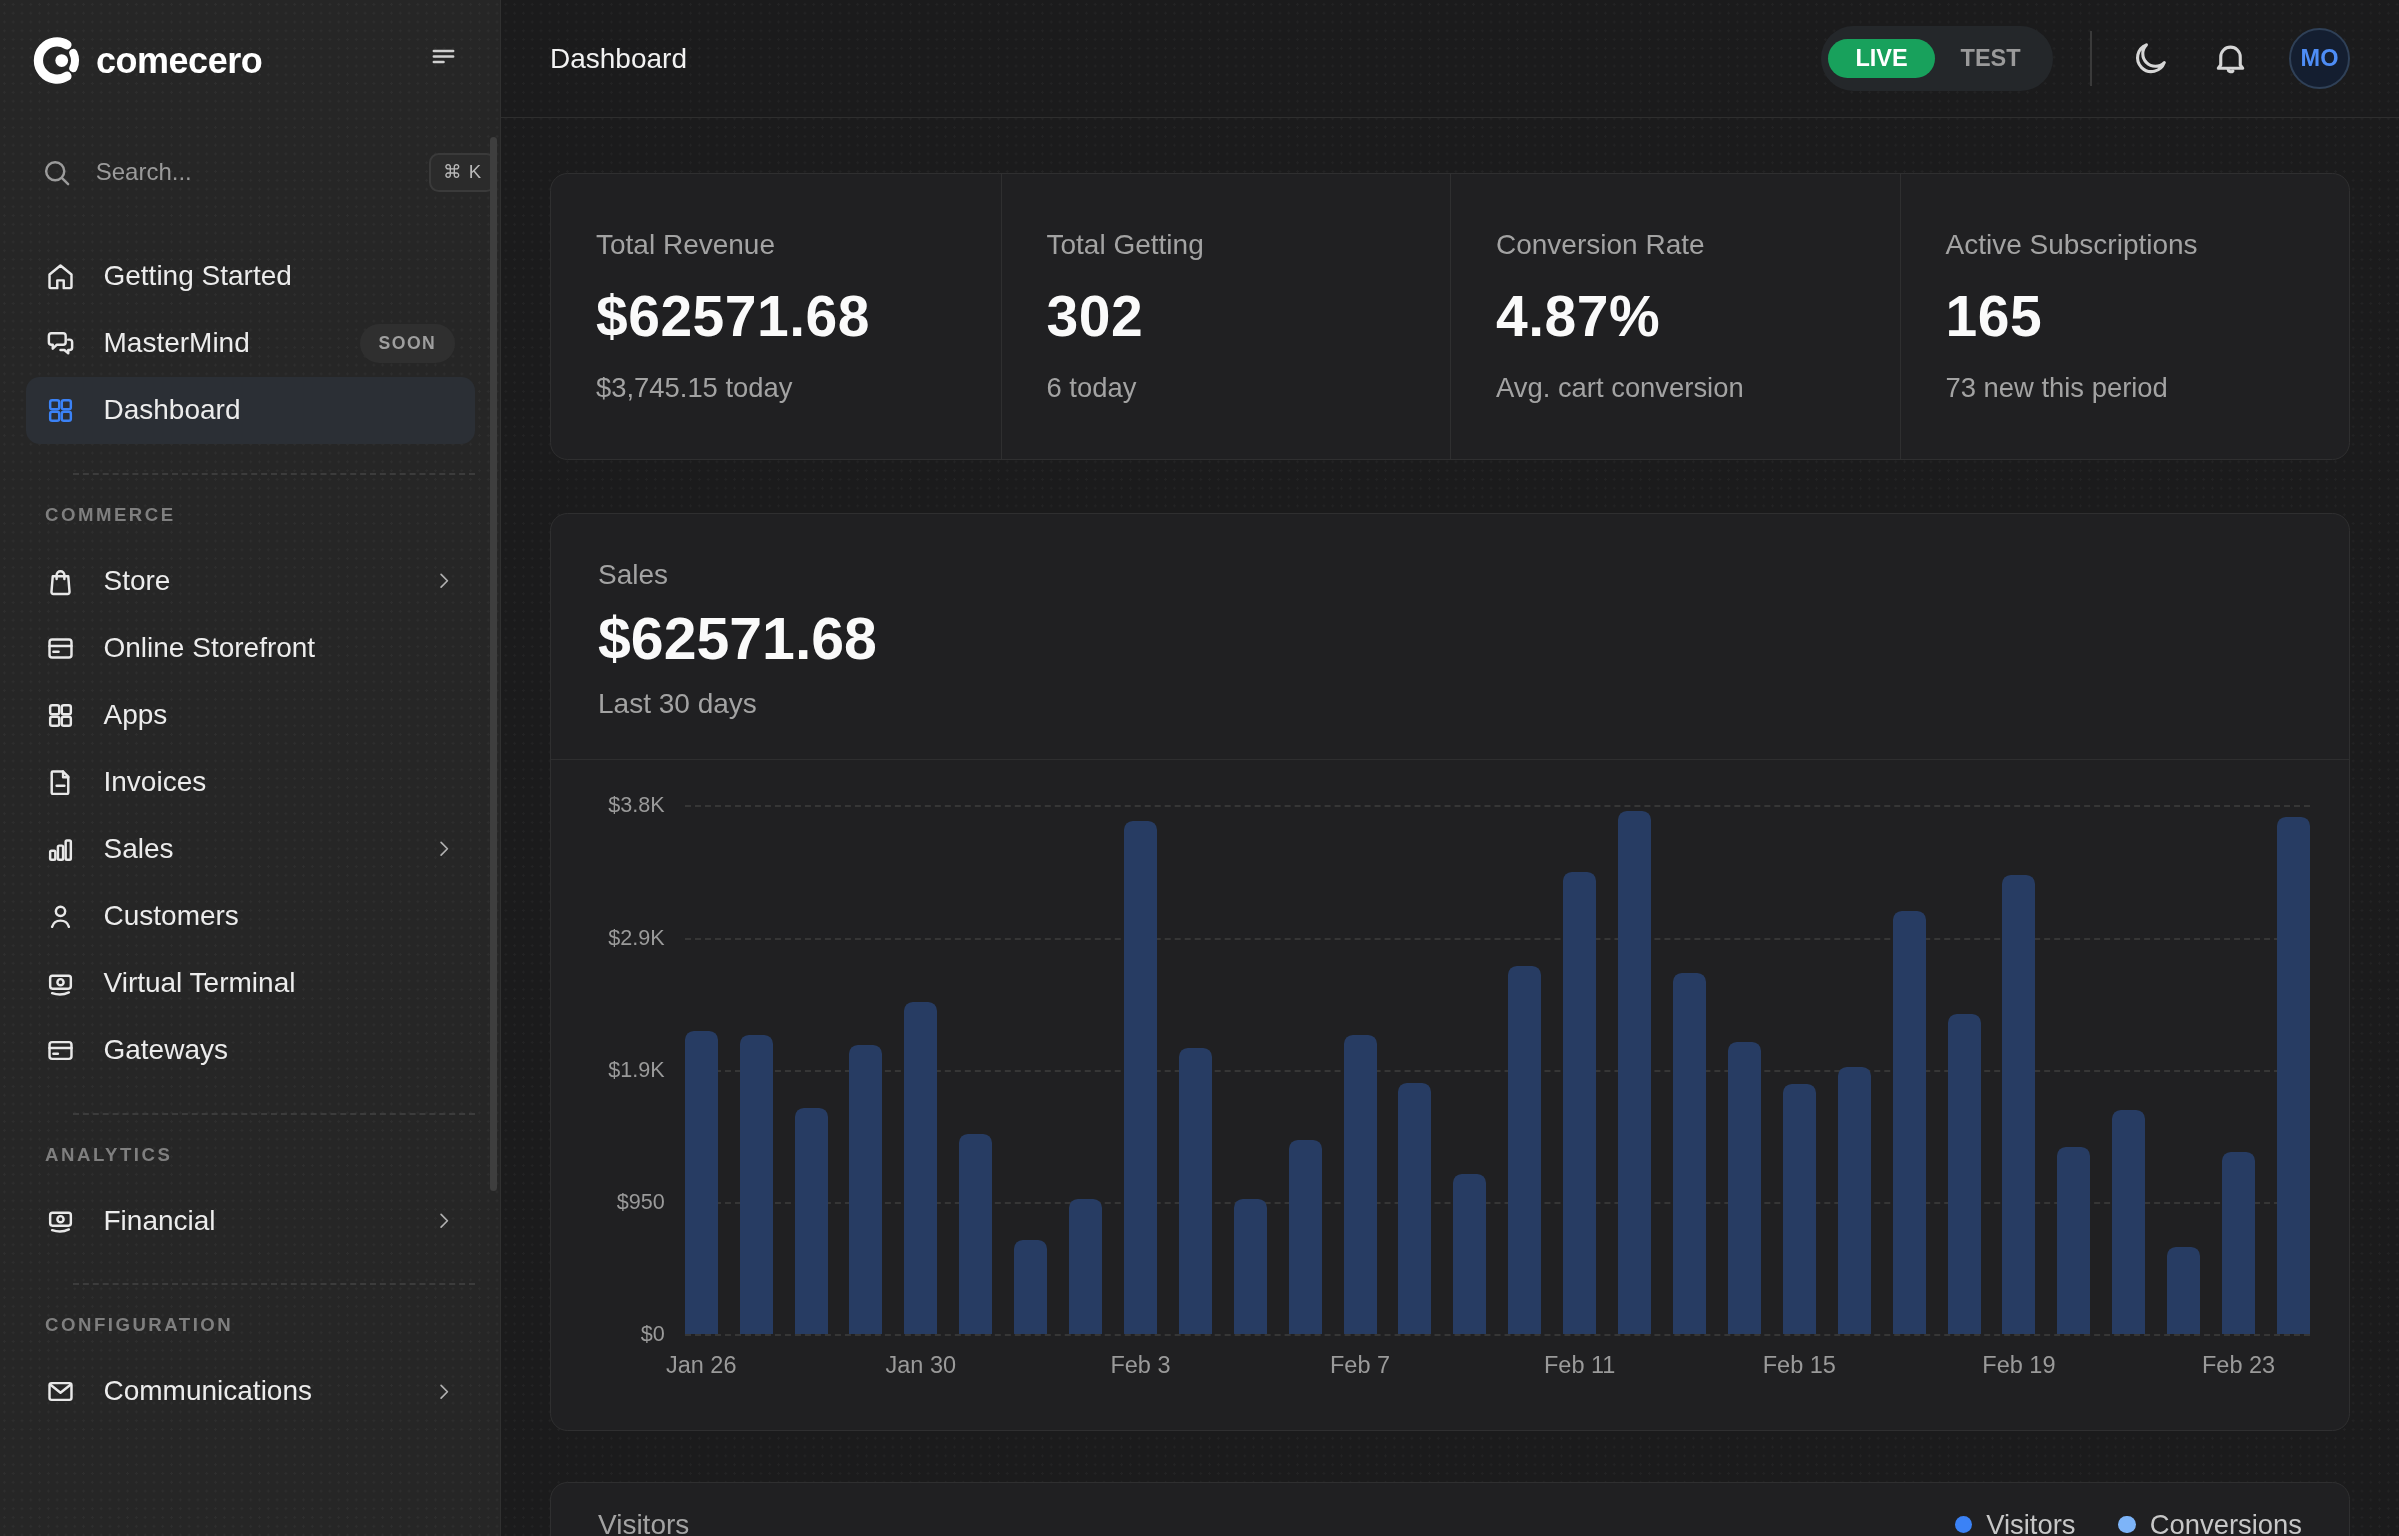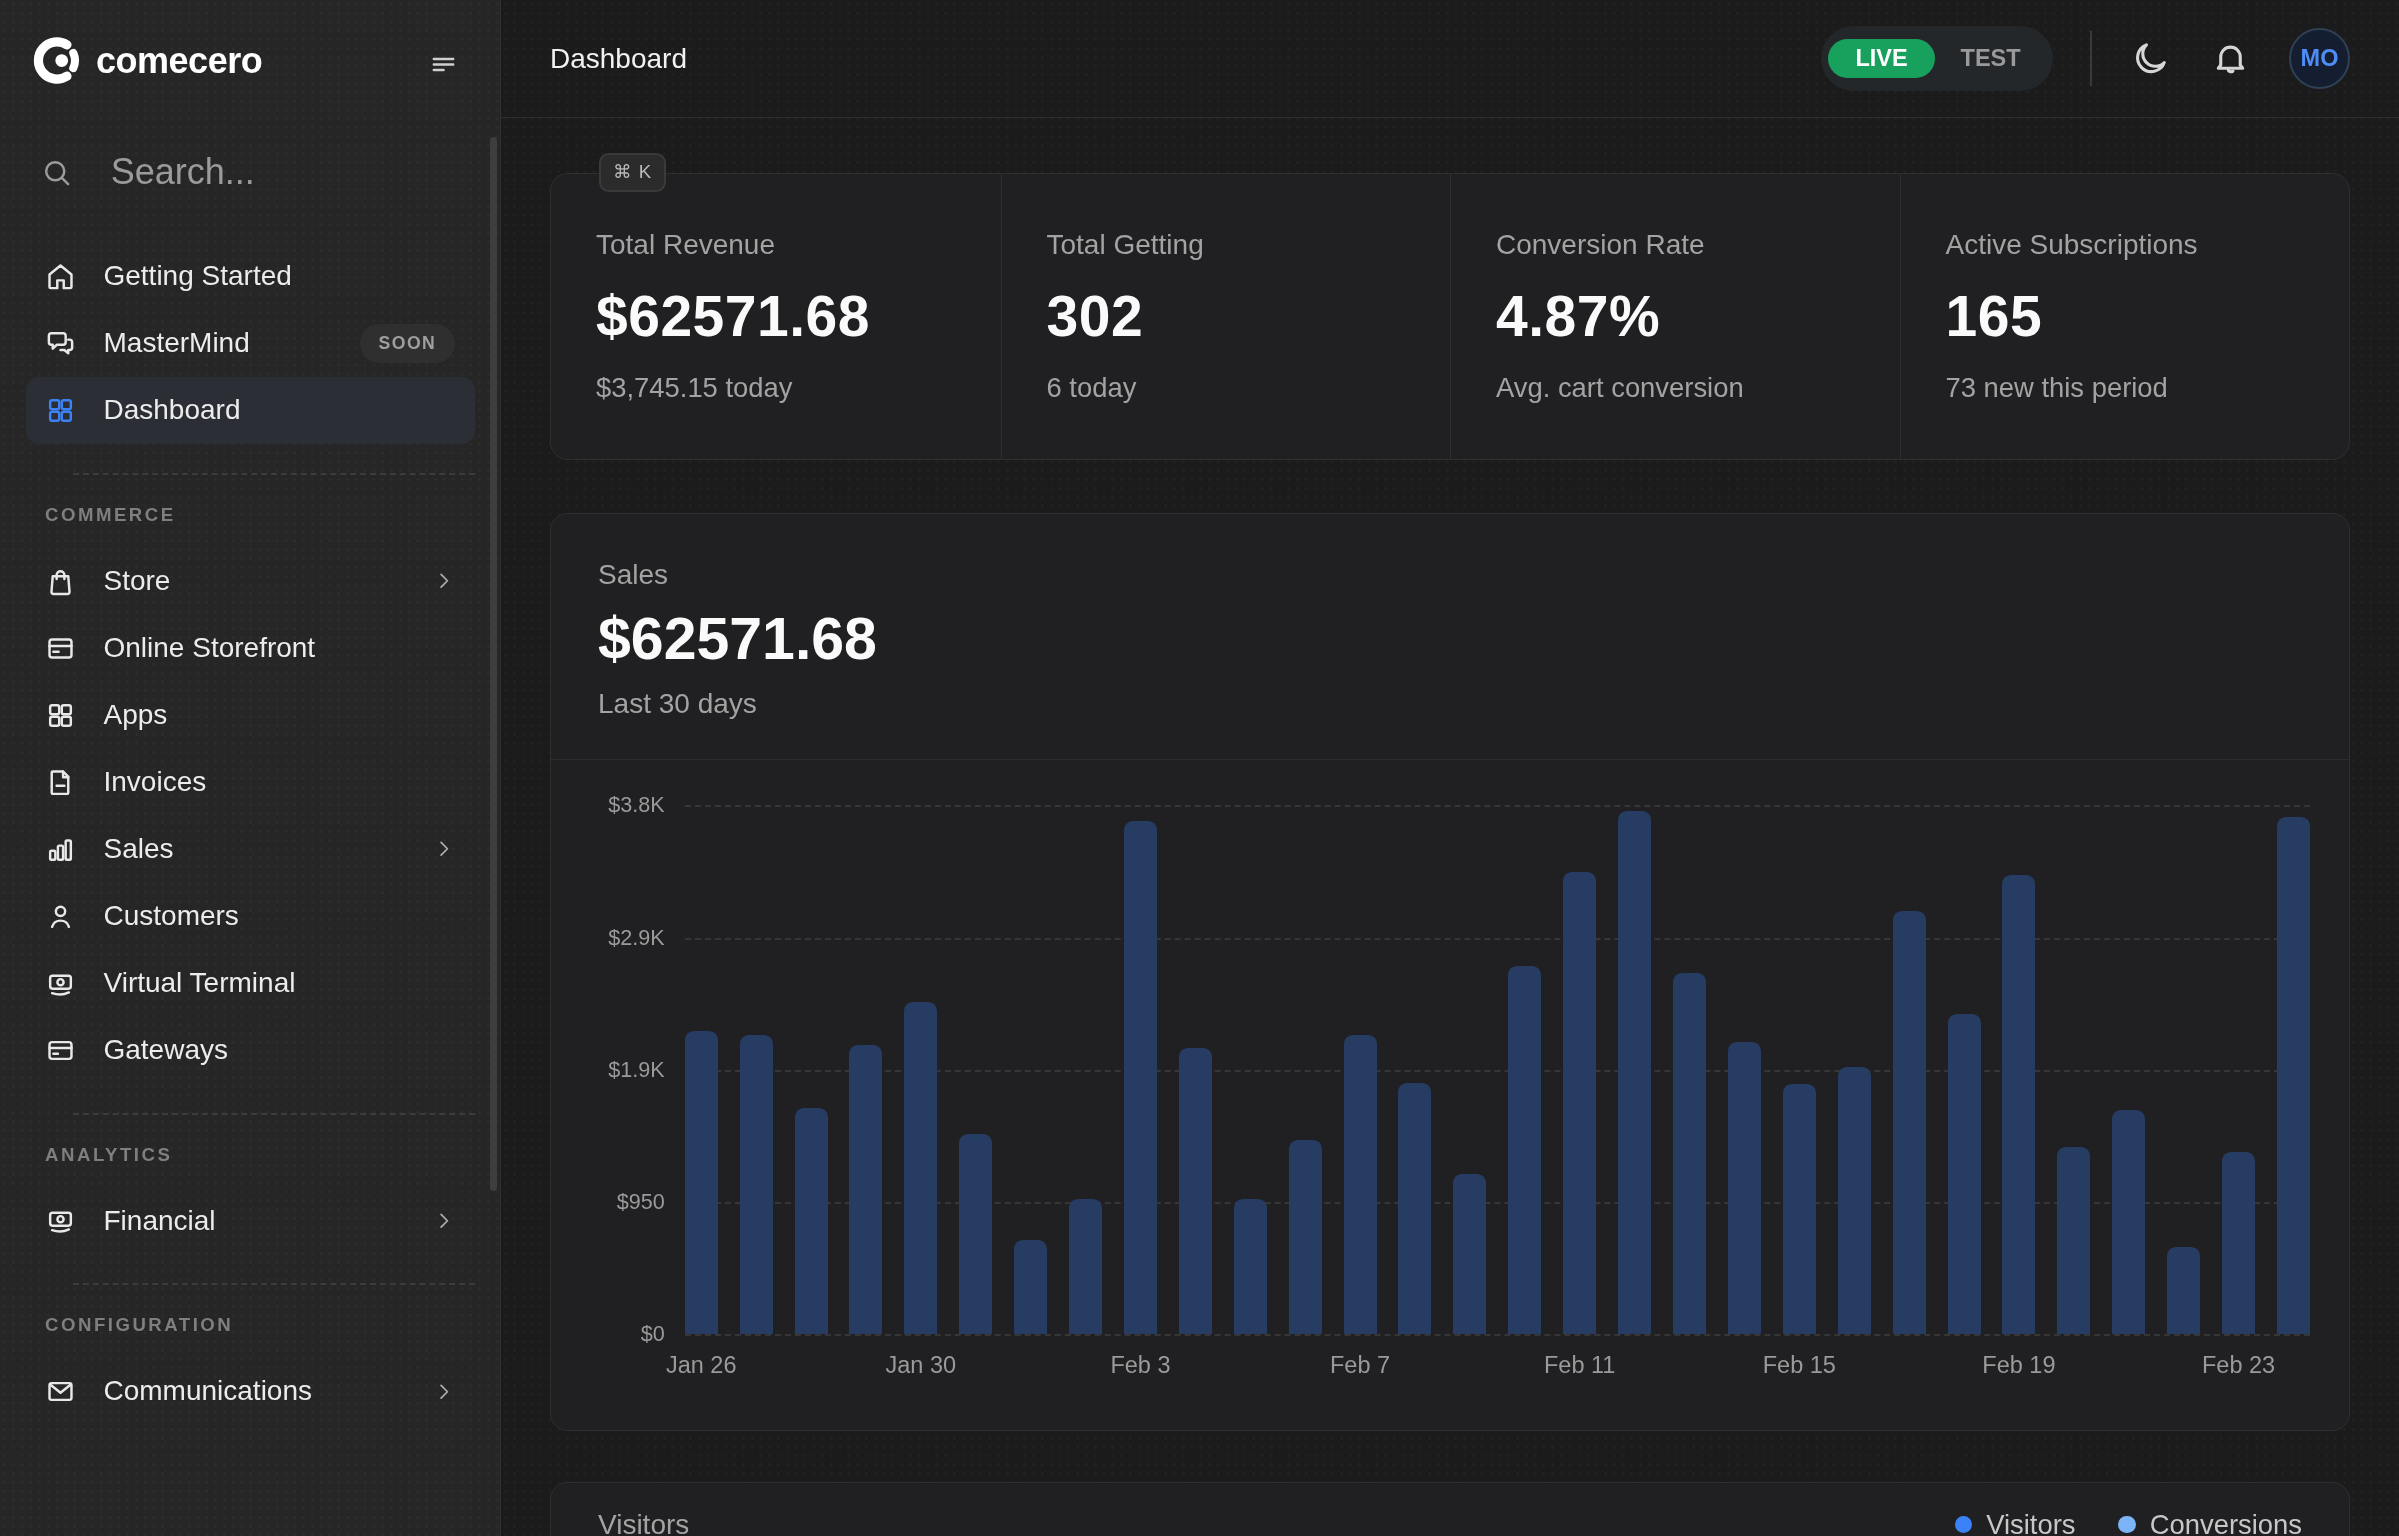--- a/index.html
+++ b/index.html
@@ -14,30 +14,30 @@
   }
   
   .sidebar {
     width:501px; min-width:501px; height:1537px; position:relative;
     background:#262626;
     background-image: radial-gradient(rgba(255,255,255,0.04) 1.3px, transparent 1.3px);
     background-size: 8.8px 8.8px;
     border-right:1px solid #303030;
     padding:27.4px 25.5px 0 25.5px;
   }
-  .logo-row { display:flex; align-items:flex-end; justify-content:space-between; padding:7.8px 9.8px 7.8px 5.9px;gap:12px; }
+  .logo-row { display:flex; align-items:flex-start; justify-content:space-between; padding:7.8px 9.8px 7.8px 5.9px;gap:12px; }
   .logo-group { display:flex; align-items:center; gap:13.7px; }
   .logo-mark { width:51px; height:51px; display:block; }
   .logo-text { font-size:36px; font-weight:bold; color:#ffffff; letter-spacing:-0.5px; }
   .menu-btn { width:43px; height:43px; display:flex; align-items:center; justify-content:center; cursor:pointer; color:#cfcfcf; }
   .search-row { display:flex; align-items:center; gap:23.5px; padding:0 15.7px; margin-top:47px; height:63px; }
   .search-row svg { flex:none; }
   .search-input {
     flex:1; background:transparent; border:none; outline:none;
-    font-family:"Liberation Sans", sans-serif; font-size:36px; color:#e5e5e5;margin-left:15px;
+    font-family:"Liberation Sans", sans-serif; font-size:24px; color:#e5e5e5;
   }
   .search-input::placeholder { color:#9b9b9b; }
   .kbd-badge {
     border:2px solid #3a3a3a; background:#2b2b2b; border-radius:9.8px;
     font-size:18.6px; color:#b9b9b9; padding:6.9px 11.8px; letter-spacing:1px; white-space:nowrap;
   }
   .nav { margin-top:39px; }
   .nav-item {
     display:flex; align-items:center; height:67px; padding:0 19.6px;
     border-radius:13.7px; cursor:pointer; position:relative;

